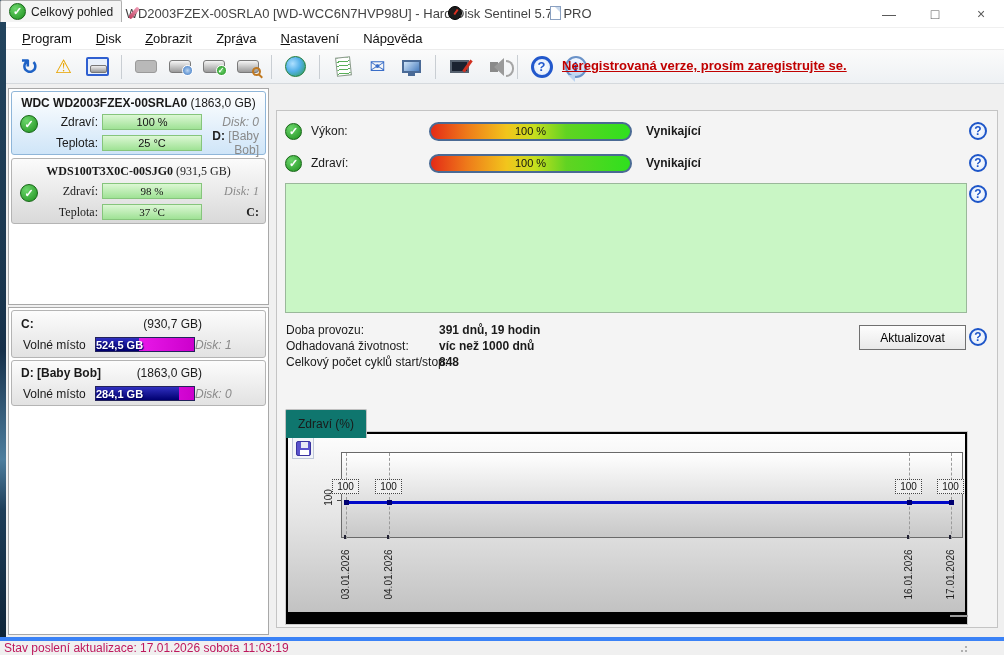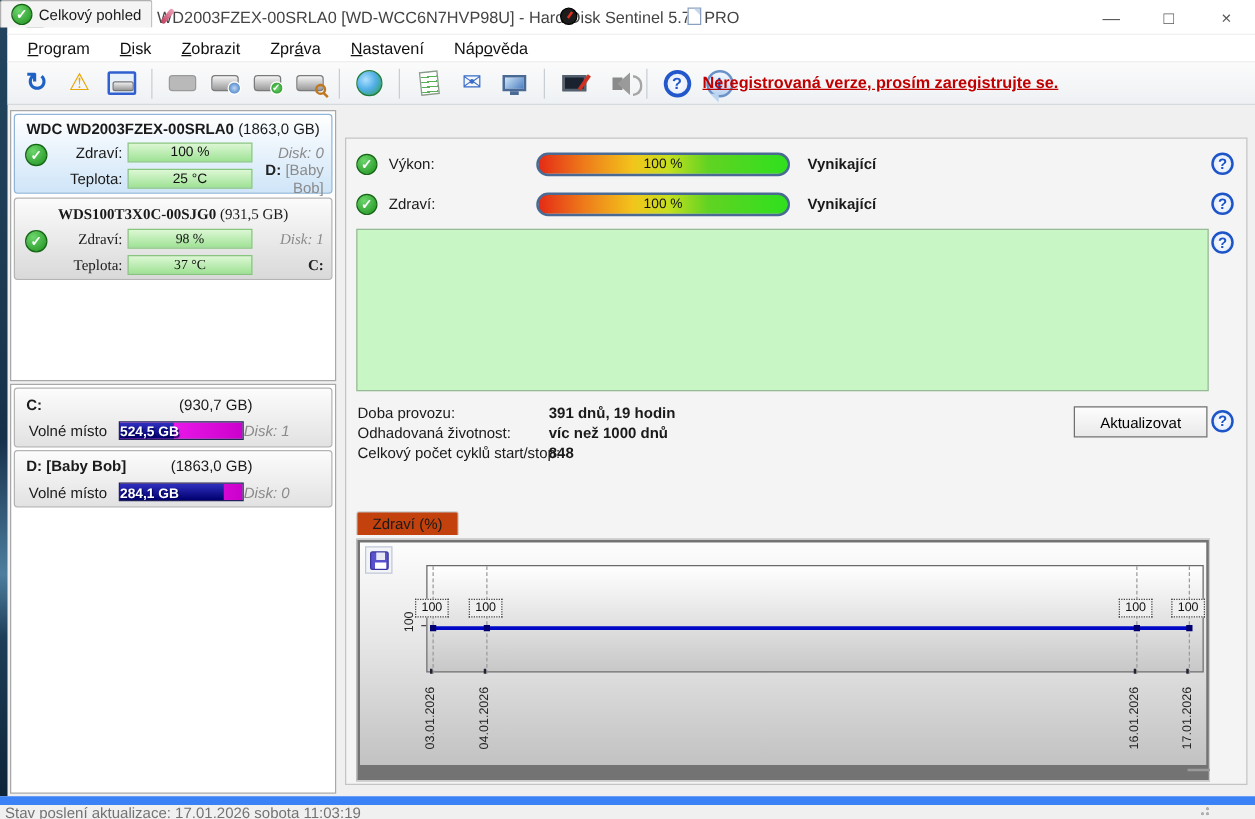--- a/index.html
+++ b/index.html
@@ -108,40 +108,40 @@
   .help { width:18px; height:18px; border-radius:50%; border:2px solid #1d55c8; background:radial-gradient(#ffffff,#dce8fa); color:#1d55c8; font-weight:bold; font-size:12px; display:flex; align-items:center; justify-content:center; position:absolute; }
   #status-box { position:absolute; left:8px; top:72px; width:682px; height:130px; background:#c9f6c5; border:1px solid #9ab89a; padding:4px 8px; font-size:12px; line-height:1.4; color:#0a0a0a; }
   #status-box .bold-line { font-weight:bold; margin-top:18px; }
   .stat-lbl { position:absolute; left:9px; font-size:12px; }
   .stat-val { position:absolute; left:162px; font-size:12px; font-weight:bold; }
   #update-btn { position:absolute; left:582px; top:214px; width:107px; height:25px; border:1px solid #707070; background:linear-gradient(#fdfdfd,#e9e9e9); font-size:12px; display:flex; align-items:center; justify-content:center; }
   #msg-input { position:absolute; left:8px; top:267px; width:681px; height:22px; border:1px solid #b6b6b6; font-size:12px; padding:2px 6px; color:#222; font-family:"Liberation Sans",sans-serif; }
   #msg-input::placeholder { color:#8f8f8f; }
 
   
-  #chart-tab { position:absolute; left:8px; top:298px; height:19px; padding:0 12px; background:#c2410c; border:1px solid #c0c0c0; border-bottom:none; font-size:12px; display:flex; align-items:center; border-radius:2px 2px 0 0; z-index:2; }
-  #chart-panel { position:absolute; left:8px; top:320px; width:683px; height:194px; background:#737373; border:1px solid #cccccc; }
+  #chart-tab { position:absolute; left:8px; top:298px; height:29px; padding:0 12px; background:#0f766e; border:1px solid #c0c0c0; border-bottom:none; font-size:12px; display:flex; align-items:center; border-radius:2px 2px 0 0; z-index:2; }
+  #chart-panel { position:absolute; left:8px; top:320px; width:683px; height:194px; background:#000000; border:1px solid #cccccc; }
   #chart-canvas { position:absolute; left:2px; top:2px; width:677px; height:178px; background:linear-gradient(#fdfdfd 0%, #e6e6e6 45%, #c2c2c2 100%); }
   #save-btn { position:absolute; left:4px; top:3px; width:22px; height:22px; border:1px solid #c0c8d8; background:#f2f4f8; display:flex; align-items:center; justify-content:center; }
   .floppy { width:15px; height:15px; background:#5a52cc; border:1px solid #39339e; border-radius:2px; position:relative; }
   .floppy::before { content:""; position:absolute; left:4px; top:0; width:7px; height:6px; background:#e8e8f4; }
   .floppy::after { content:""; position:absolute; left:3px; bottom:0; width:9px; height:5px; background:#ffffff; }
   #plot { position:absolute; left:53px; top:18px; width:622px; height:86px; border:1px solid #6a6a6a; background:linear-gradient(#ffffff,#c8c8c8); }
   .gridline { position:absolute; top:0; height:86px; width:0; border-left:1px dashed #9a9a9a; }
   #health-line { position:absolute; left:3px; top:48px; width:608px; height:3px; background:#0008c8; }
   .dot { position:absolute; top:47px; width:5px; height:5px; background:#000070; }
   .ptlabel { position:absolute; top:45px; width:27px; height:15px; background:#f0f0f0; border:1px dotted #444; font-size:10px; line-height:13px; text-align:center; color:#111; }
   .tick { position:absolute; top:101px; width:2px; height:4px; background:#223; }
   #ylabel { position:absolute; left:27px; top:58px; width:26px; height:11px; font-size:10px; color:#222; transform:rotate(-90deg); text-align:center; }
   #ytickmark { position:absolute; left:49px; top:66px; width:4px; height:1px; background:#444; }
   .datelabel { position:absolute; top:131px; width:58px; height:11px; font-size:10px; color:#222; transform:rotate(-90deg); text-align:left; white-space:nowrap; }
   #splitter-dash { position:absolute; left:664px; top:183px; width:18px; height:2px; background:#9a9a9a; }
 
   
-  #statusbar { left:0; top:637px; width:1004px; height:18px; background:#f0f0f0; border-top:7px solid #3b82f6; font-size:12px; display:flex; align-items:center; padding-left:4px; color:#737373; }
+  #statusbar { left:0; top:637px; width:1004px; height:18px; background:#f0f0f0; border-top:4px solid #3b82f6; font-size:12px; display:flex; align-items:center; padding-left:4px; color:#be185d; }
   #resize-grip { position:absolute; right:34px; bottom:2px; width:10px; height:10px;
     background:radial-gradient(circle at 2px 8px, #b0b0b0 1px, transparent 1.5px),
                radial-gradient(circle at 6px 8px, #b0b0b0 1px, transparent 1.5px),
                radial-gradient(circle at 6px 4px, #b0b0b0 1px, transparent 1.5px); }
 </style>
 </head>
 <body>
 
 <div id="app">
   <div id="desktop-strip" class="abs"></div>

